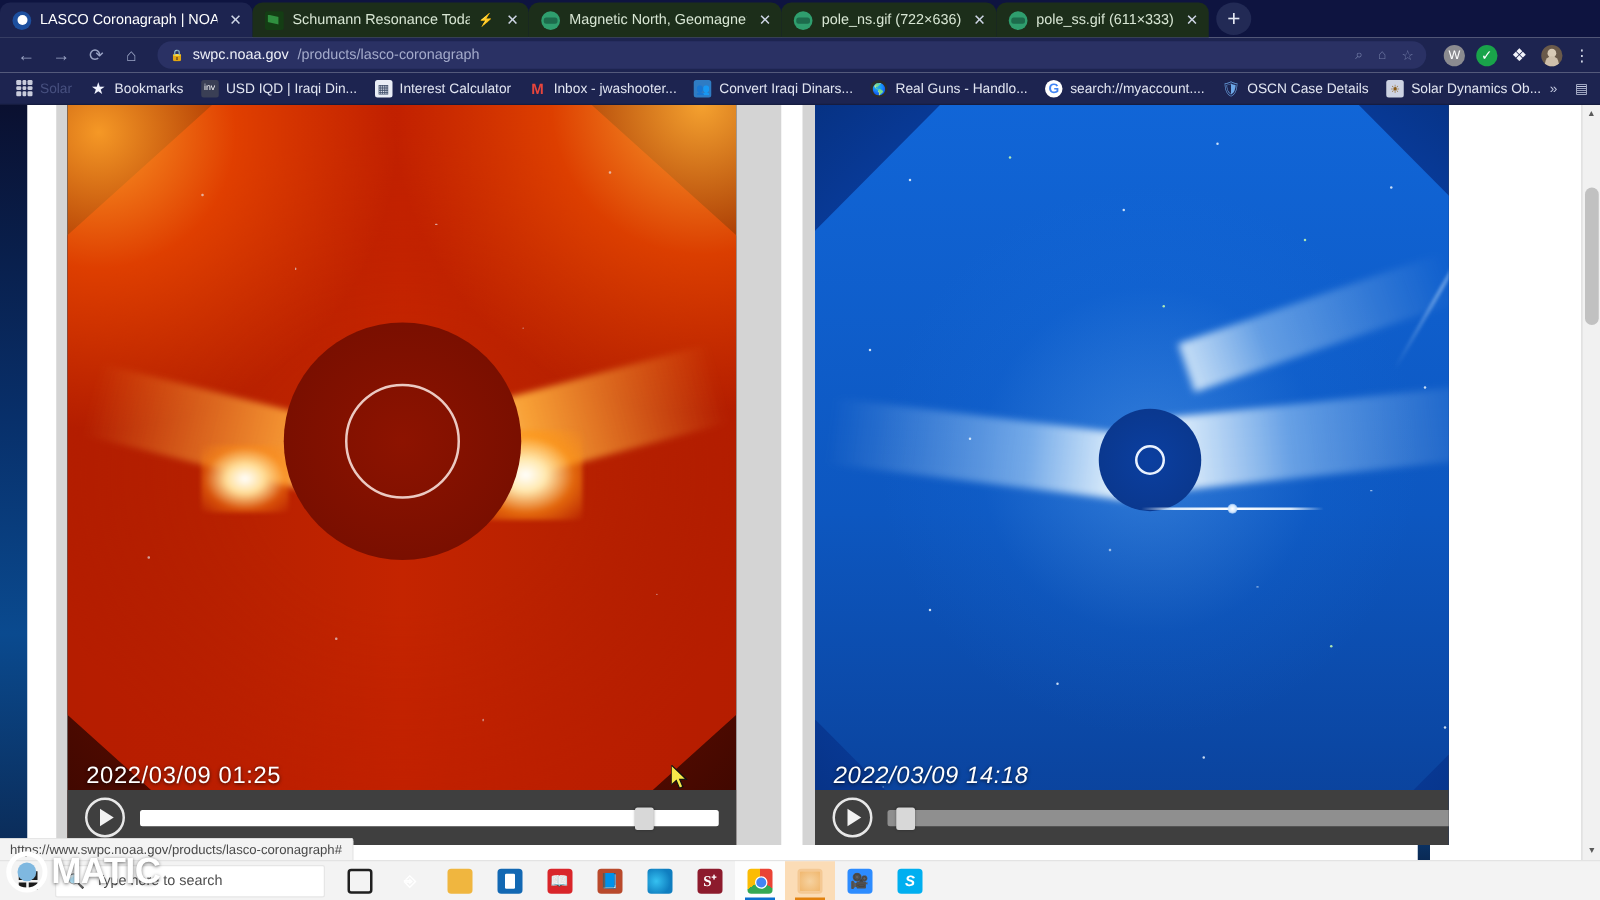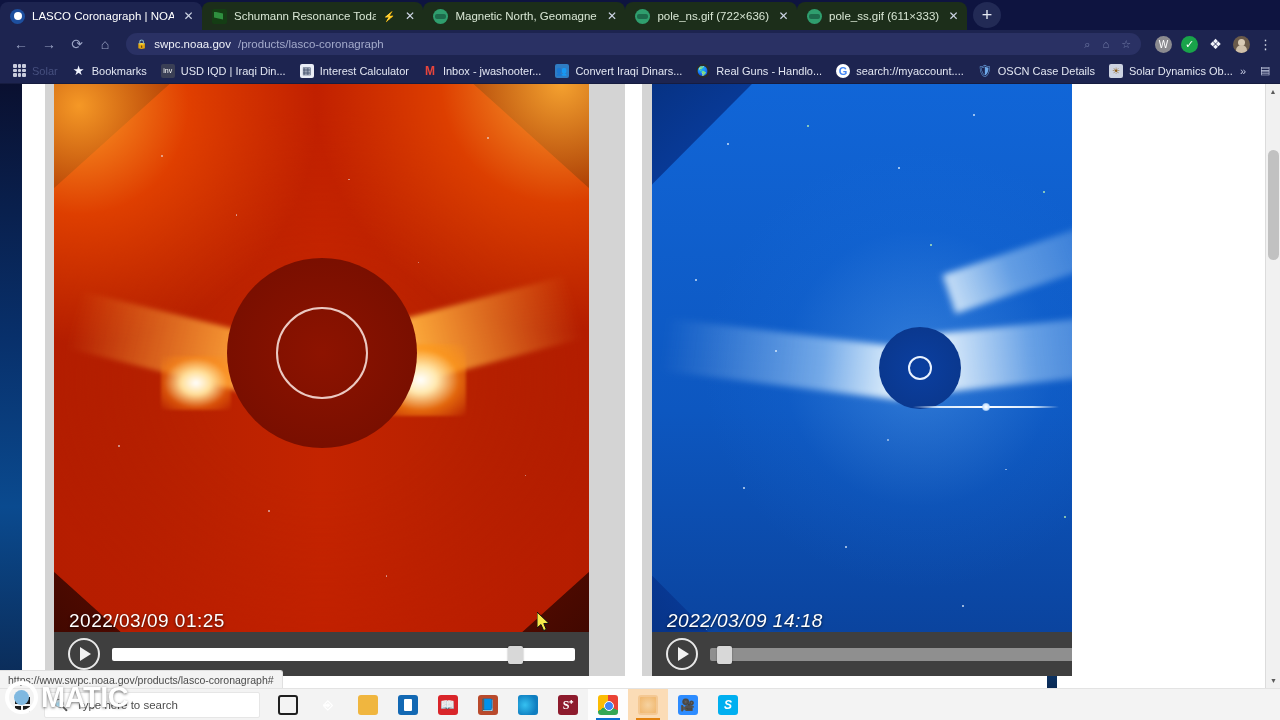--- a/index.html
+++ b/index.html
@@ -113,21 +113,21 @@
             font-size:9px; color:#fff; }
   .bm-apps { color:#47507f; }
   .grid-dots { width: 13px; height: 13px; display:grid;
                grid-template-columns: repeat(3,1fr); gap:1px; }
   .grid-dots i { background:#c9ccdc; border-radius:1px; display:block; }
   .bm-overflow { margin-left:auto; display:flex; align-items:center; gap:14px;
                  color:#c3c9e0; font-size: 11px; padding-right: 8px;}
 
   
   .viewport {
-    position: absolute; top: 84px; left: 0; width: 1072px; height: 604px;
+    position: absolute; top: 84px; left: 0; width: 1159px; height: 604px;
     background: #ffffff; overflow: hidden;
   }
   .page-gradient {
     position: absolute; top:0; left:0; width: 22px; height: 604px;
     background: linear-gradient(180deg,#0a1030 0%,#08306b 42%,#0a4a8f 70%,#0b2a55 100%);
   }
   .page-gradient-r {
     position: absolute; top:0; right: 15px; width: 10px; height: 604px;
     background: linear-gradient(180deg,#070c24 0%,#0a3a78 55%,#0d56a4 88%,#0a2a55 100%);
   }

